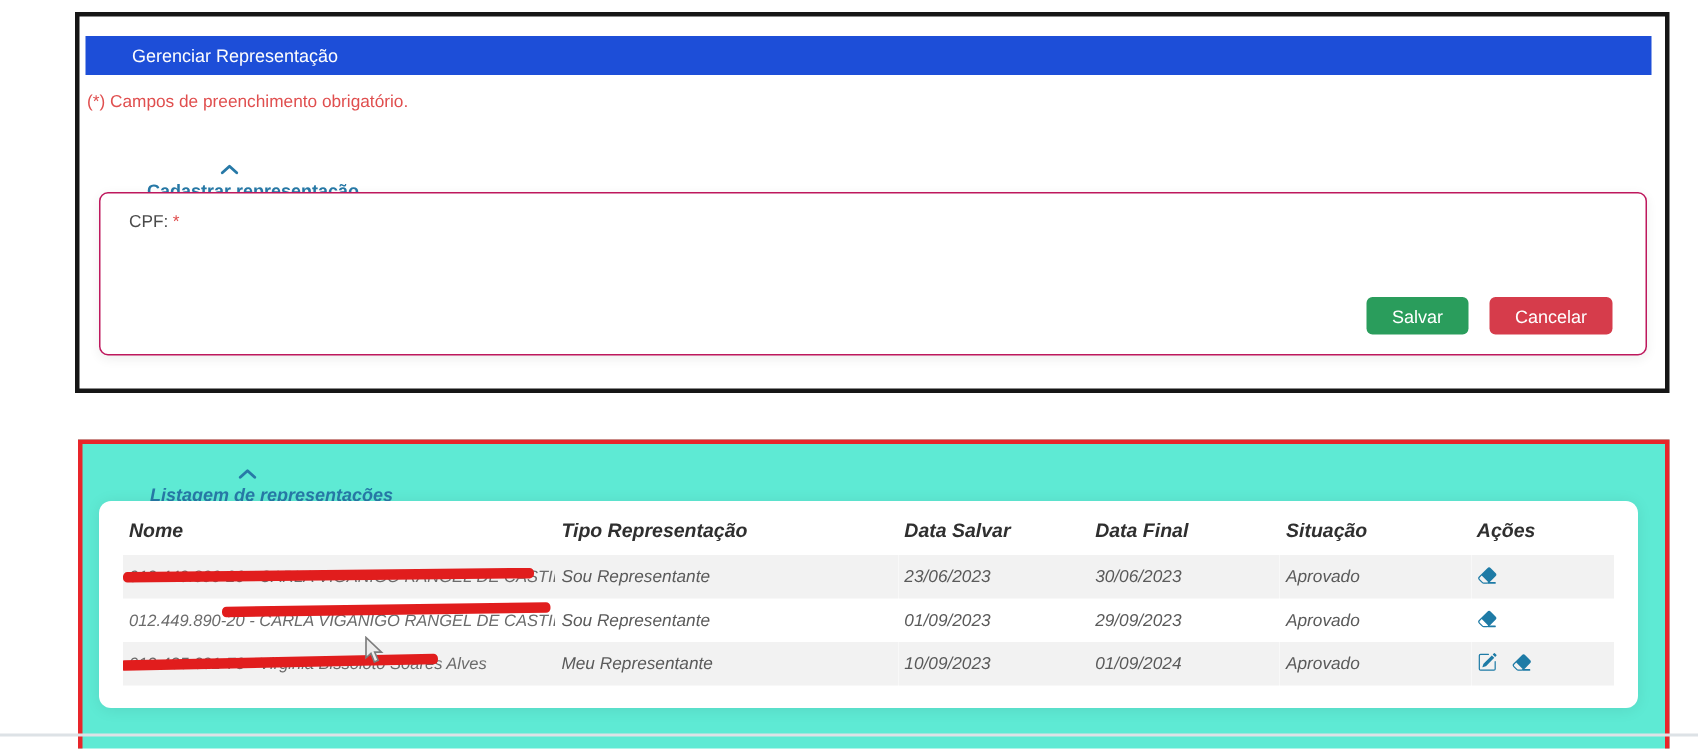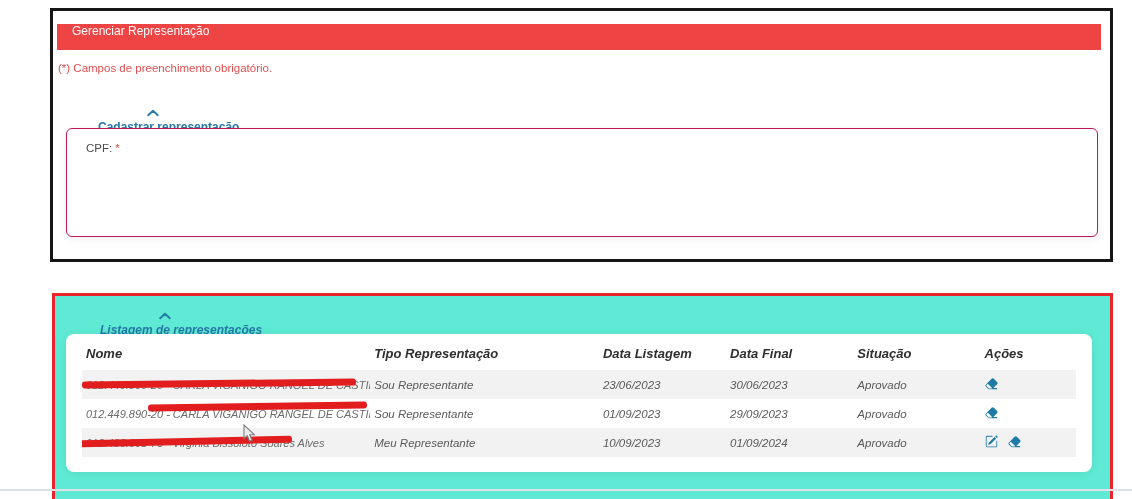--- a/index.html
+++ b/index.html
@@ -12,23 +12,23 @@
   }
 
   
   .box-register {
     position: absolute; left: 50px; top: 8px;
     width: 1063px; height: 254px;
     border: 3px solid #161616; background: #fff;
   }
   .titlebar {
     position: absolute; left: 4px; right: 9px; top: 13px; height: 26px;
-    background: #ef4444; color: #fdfdfd;
-    display: flex; 
-    padding-left: 15px; font-size: 12px;
+    background: #1d4ed8; color: #fdfdfd;
+    display: flex; align-items: center;
+    padding-left: 31px; font-size: 12px;
   }
   .required-note {
     position: absolute; left: 5px; top: 51px;
     color: #e04f4f; font-size: 11.5px;
   }
   .section-head {
     position: absolute; display: flex; align-items: center; flex-direction: column;
   }
   .section-head .chev { width: 14px; height: 14px; display: inline-flex; cursor: pointer; }
   .section-head .lbl {
@@ -134,41 +134,45 @@
           <path d="M2.5 10.5 8 5.5l5.5 5" stroke="#2779a7" stroke-width="2.2" fill="none" stroke-linecap="round" stroke-linejoin="round"></path>
         </svg>
     </span>
     <span class="lbl">Cadastrar representação</span>
   </div>
 
   <div class="register-card">
     <div class="cpf-label">
       <span>CPF:</span><span class="req">*</span>
     </div>
+    <div class="btn-row">
+      <button class="btn btn-save">Salvar</button>
+      <button class="btn btn-cancel">Cancelar</button>
+    </div>
   </div>
 </div>
 
 <div class="box-listing">
 
   <div class="section-head">
     <span class="chev">
       <svg viewBox="0 0 16 16" width="14" height="14">
           <path d="M2.5 10.5 8 5.5l5.5 5" stroke="#2779a7" stroke-width="2.2" fill="none" stroke-linecap="round" stroke-linejoin="round"></path>
         </svg>
     </span>
     <span class="lbl">Listagem de representações</span>
   </div>
 
   <div class="listing-card">
     <table class="rep-table">
       <thead>
         <tr>
           <th>Nome</th>
           <th>Tipo Representação</th>
-          <th>Data Listagem</th>
+          <th>Data Salvar</th>
           <th>Data Final</th>
           <th>Situação</th>
           <th>Ações</th>
         </tr>
       </thead>
       <tbody>
         <tr>
           <td class="name-cell">
             <span>012.449.890-20 - CARLA VIGANIGO RANGEL DE CASTILHOS</span>
             <span class="redact-bar redact-r1"></span>

